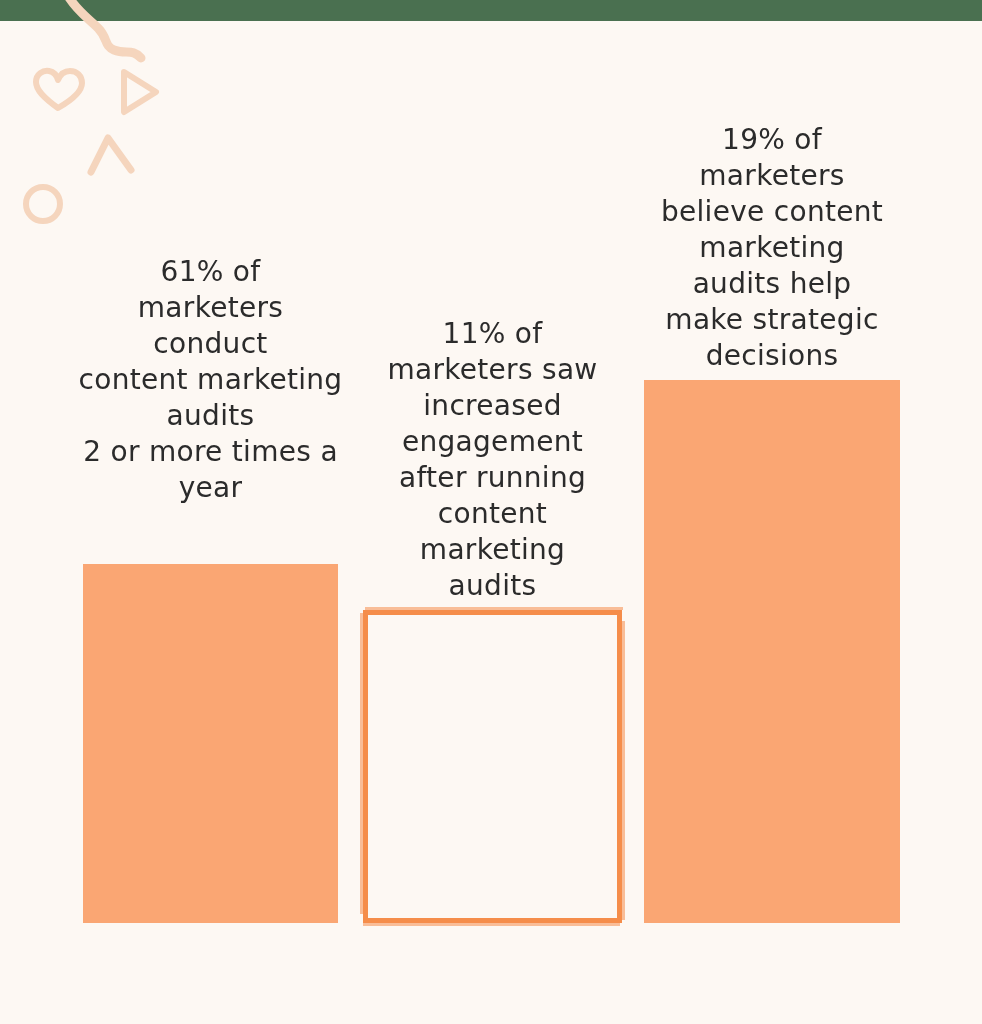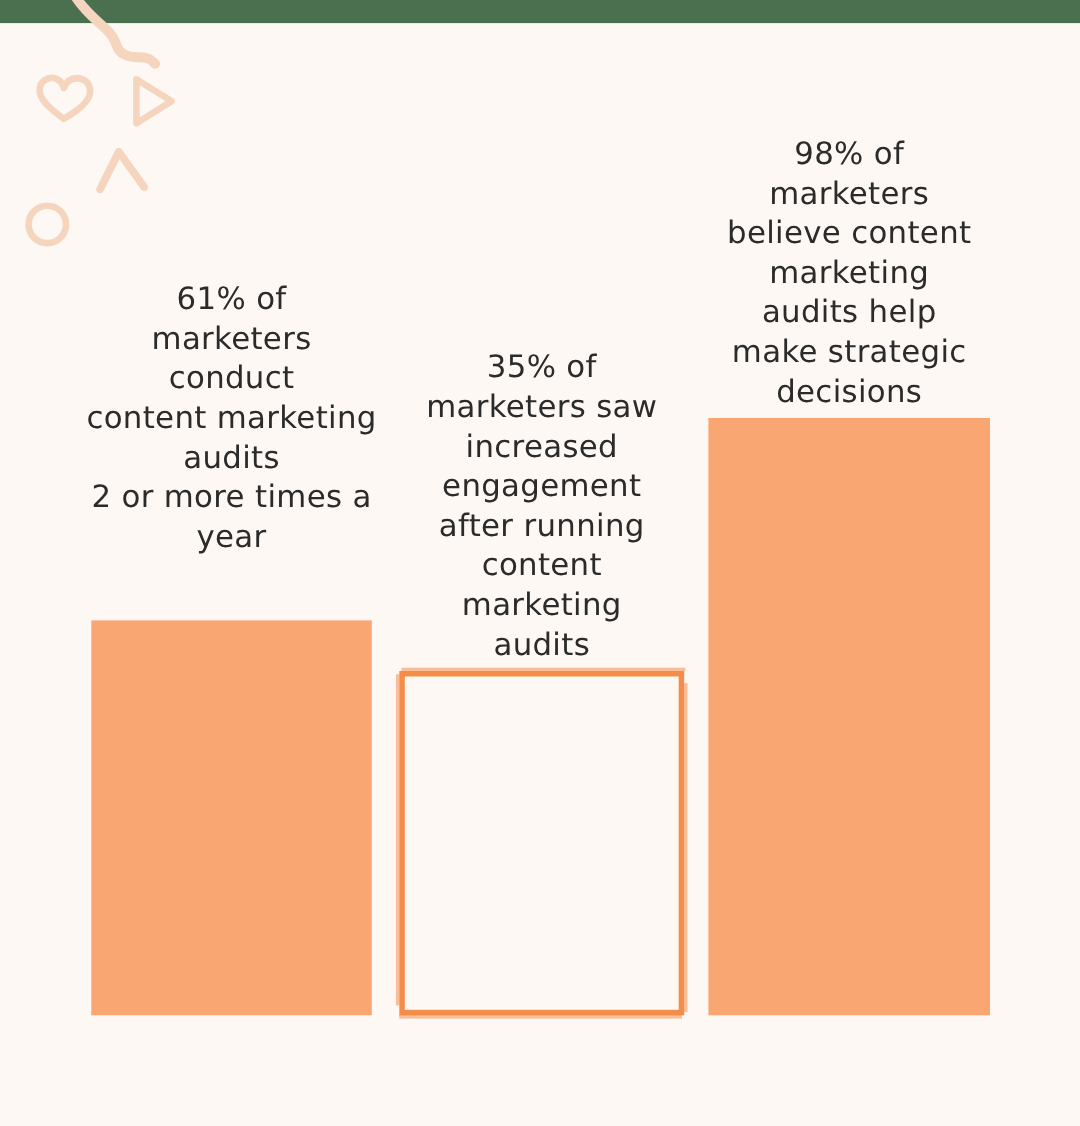--- a/index.html
+++ b/index.html
@@ -133,33 +133,33 @@
 year</div>
     </div>
 
     <div class="bar-group" style="left:363px; width:259px; height:313px;">
       <div class="bar outline" style="width:259px; height:313px;">
         <span class="edge top"></span>
         <span class="edge bottom"></span>
         <span class="edge left"></span>
         <span class="edge right"></span>
       </div>
-      <div class="bar-label" id="label-1">35% of
+      <div class="bar-label" id="label-1">11% of
 marketers saw
 increased
 engagement
 after running
 content
 marketing
 audits</div>
     </div>
 
     <div class="bar-group" style="left:644px; width:256px; height:543px;">
       <div class="bar solid" style="width:256px; height:543px;"></div>
-      <div class="bar-label" id="label-2">98% of
+      <div class="bar-label" id="label-2">19% of
 marketers
 believe content
 marketing
 audits help
 make strategic
 decisions</div>
     </div>
 
   </div>
 </div>

